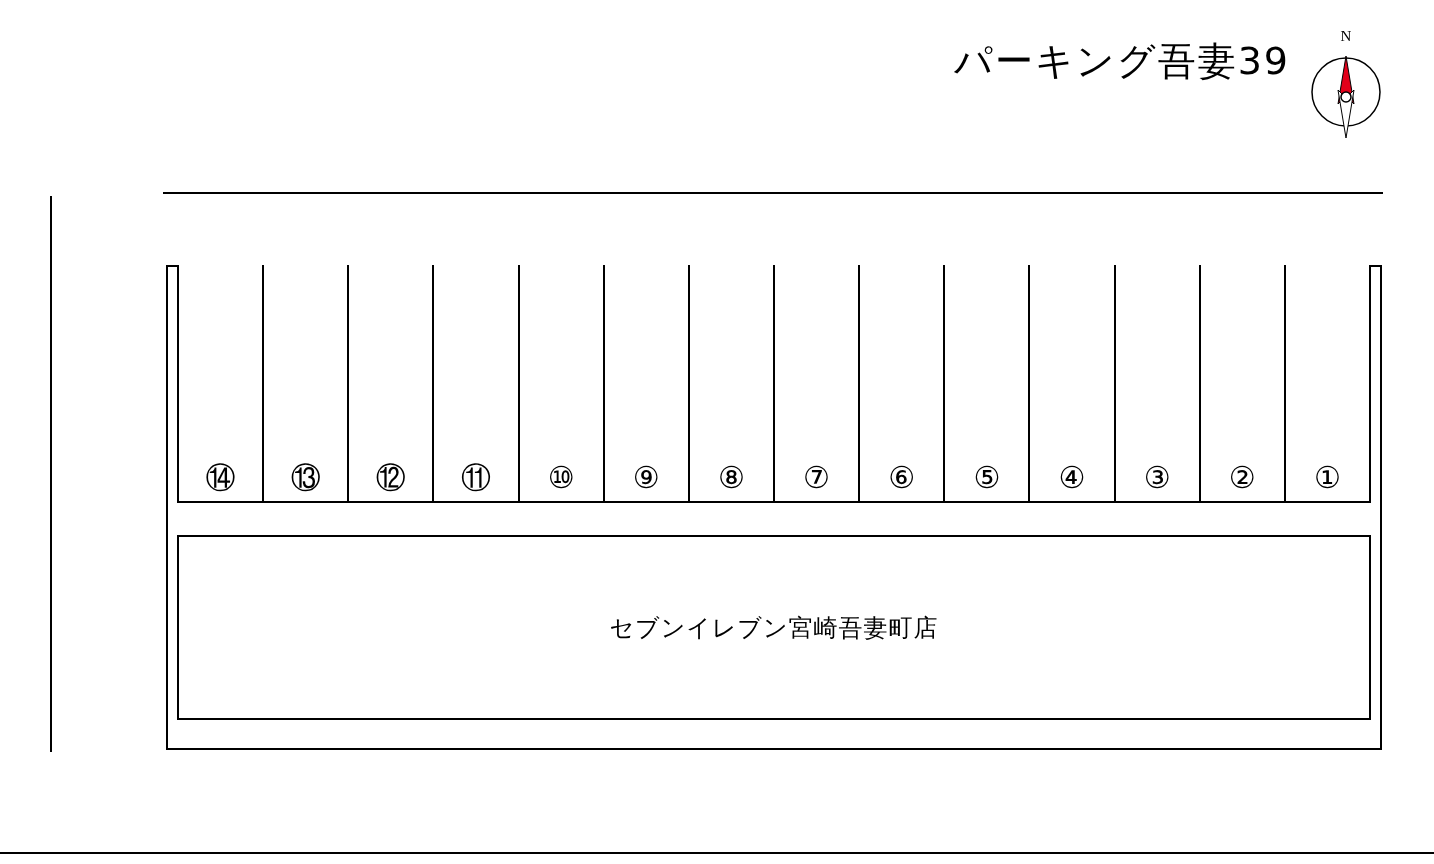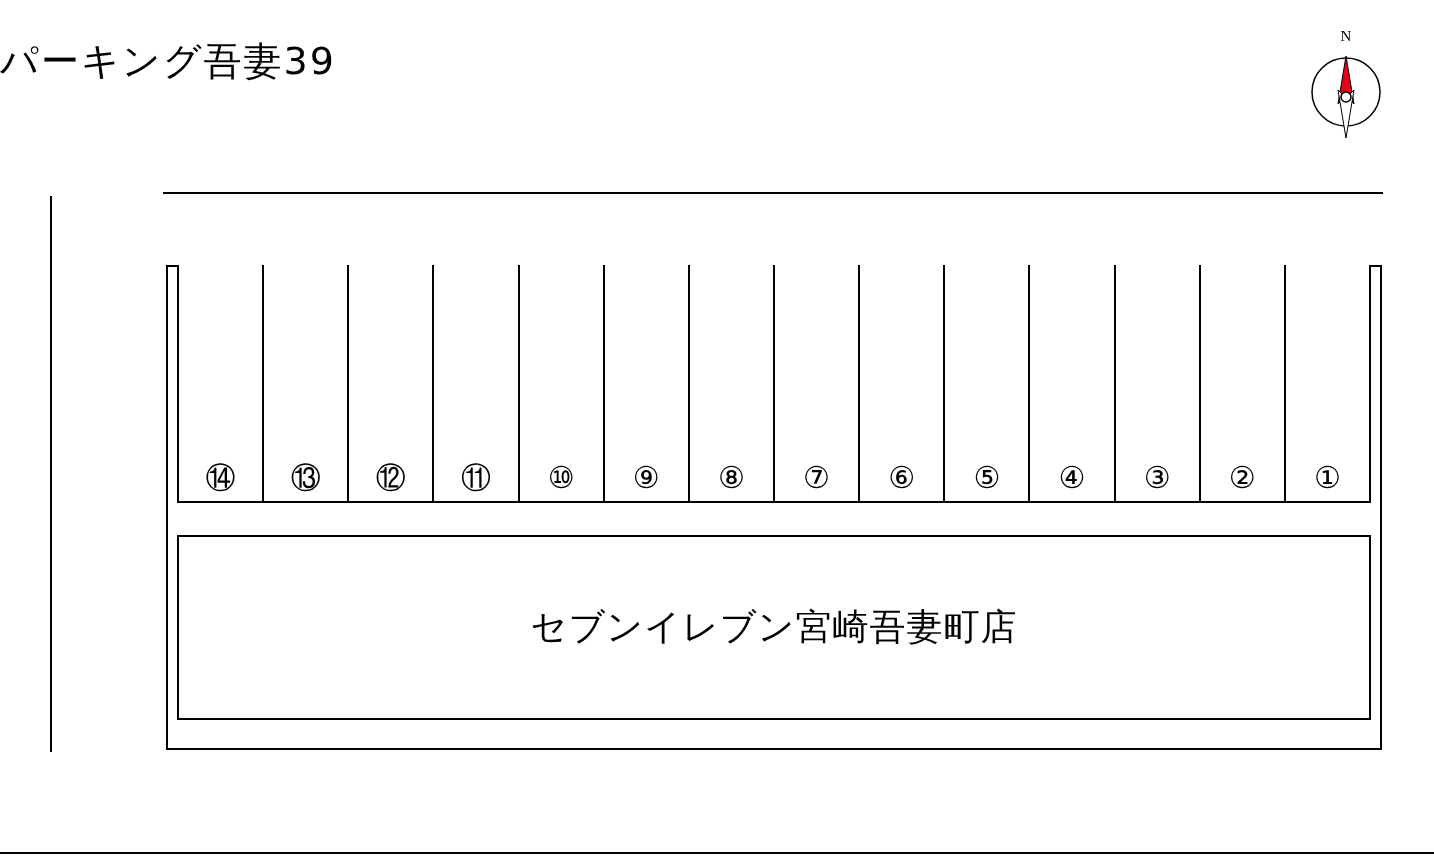--- a/index.html
+++ b/index.html
@@ -15,21 +15,21 @@
     color: #000000;
     overflow: hidden;
   }
 
   
   #title {
     position: absolute;
     left: 0;
     top: 36px;
     width: 1290px;
-    text-align: left;
+    text-align: right;
     font-size: 38px;
     letter-spacing: 2px;
     font-family: "DejaVu Sans", sans-serif;
     white-space: nowrap;
   }
 
   
   #compass {
     position: absolute;
     left: 1306px;
@@ -135,21 +135,21 @@
     top: 535px;
     width: 1194px;
     height: 185px;
     border: 2px solid #000;
     box-sizing: border-box;
     display: flex;
     align-items: center;
     justify-content: center;
   }
   #store-label {
-    font-size: 36px;
+    font-size: 24px;
     letter-spacing: 1px;
     font-family: "DejaVu Sans", sans-serif;
     white-space: nowrap;
   }
 </style>
 </head>
 <body>
 
 <div id="title">パーキング吾妻39</div>
 

